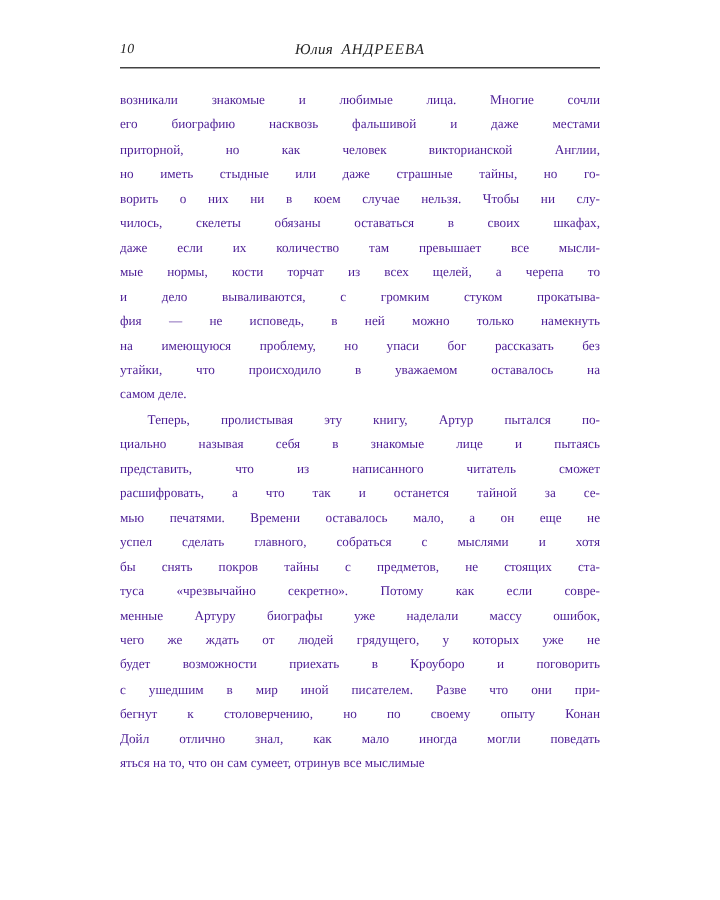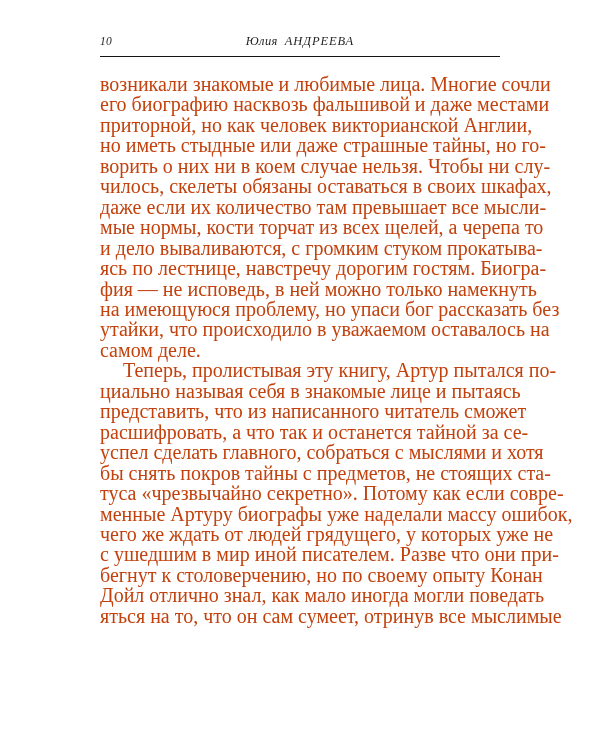--- a/index.html
+++ b/index.html
@@ -66,24 +66,24 @@
 
   
   .body-col {
     position: absolute;
     left: 100px;
     top: 74px;
     width: 400px;
   }
   .para {
     margin: 0;
-    font-size: 20px;
+    font-size: 11px;
     line-height: 20.45px;
     text-align: left;
-    color: #c2410c;
+    color: #4c1d95;
     -webkit-font-smoothing: antialiased;
   }
   
   .ln {
     display: block;
     text-align: justify;
     text-align-last: justify;
     white-space: nowrap;
   }
   .ln.last {
@@ -110,36 +110,37 @@
     <p class="para">
         <span class="ln">возникали знакомые и любимые лица. Многие сочли</span>
         <span class="ln">его биографию насквозь фальшивой и даже местами</span>
         <span class="ln">приторной, но как человек викторианской Англии,</span>
         <span class="ln">но иметь стыдные или даже страшные тайны, но го-</span>
         <span class="ln">ворить о них ни в коем случае нельзя. Чтобы ни слу-</span>
         <span class="ln">чилось, скелеты обязаны оставаться в своих шкафах,</span>
         <span class="ln">даже если их количество там превышает все мысли-</span>
         <span class="ln">мые нормы, кости торчат из всех щелей, а черепа то</span>
         <span class="ln">и дело вываливаются, с громким стуком прокатыва-</span>
-        <span class="ln">ясь по лестнице, навстречу дорогим гостям. Биогра-</span>
         <span class="ln">фия — не исповедь, в ней можно только намекнуть</span>
         <span class="ln">на имеющуюся проблему, но упаси бог рассказать без</span>
         <span class="ln">утайки, что происходило в уважаемом оставалось на</span>
         <span class="ln last">самом деле.</span>
       </p>
     <p class="para">
         <span class="ln indent">Теперь, пролистывая эту книгу, Артур пытался по-</span>
         <span class="ln">циально называя себя в знакомые лице и пытаясь</span>
         <span class="ln">представить, что из написанного читатель сможет</span>
         <span class="ln">расшифровать, а что так и останется тайной за се-</span>
+        <span class="ln">мью печатями. Времени оставалось мало, а он еще не</span>
         <span class="ln">успел сделать главного, собраться с мыслями и хотя</span>
         <span class="ln">бы снять покров тайны с предметов, не стоящих ста-</span>
         <span class="ln">туса «чрезвычайно секретно». Потому как если совре-</span>
         <span class="ln">менные Артуру биографы уже наделали массу ошибок,</span>
         <span class="ln">чего же ждать от людей грядущего, у которых уже не</span>
+        <span class="ln">будет возможности приехать в Кроуборо и поговорить</span>
         <span class="ln">с ушедшим в мир иной писателем. Разве что они при-</span>
         <span class="ln">бегнут к столоверчению, но по своему опыту Конан</span>
         <span class="ln">Дойл отлично знал, как мало иногда могли поведать</span>
         <span class="ln last">яться на то, что он сам сумеет, отринув все мыслимые</span>
       </p>
   </div>
 
 </div>
 
 </body></html>

